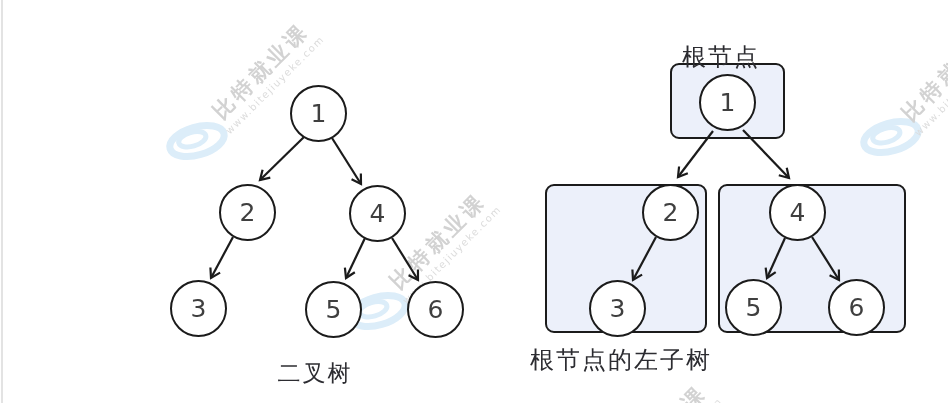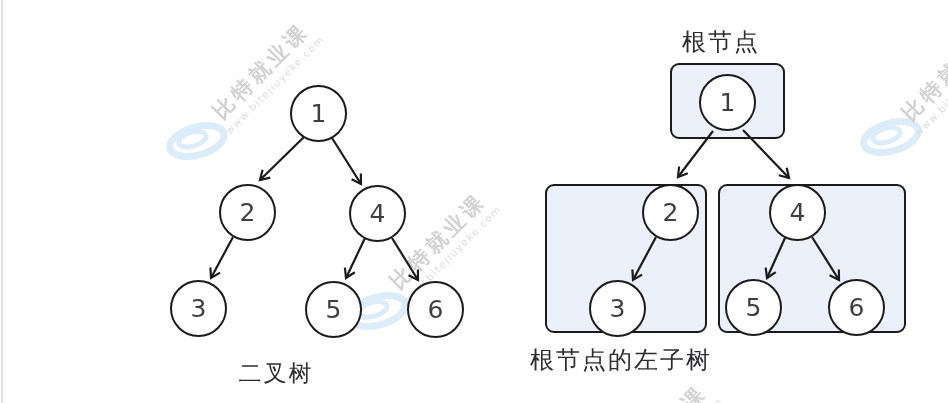--- a/index.html
+++ b/index.html
@@ -29,21 +29,21 @@
     background:#ffffff; border:2.6px solid #1b1b1b; border-radius:50%;
     display:flex; align-items:center; justify-content:center;
     font-size:25px; color:#3f3f3f; z-index:2;
   }
   .edges-layer { position:absolute; left:0; top:0; z-index:3; pointer-events:none; }
   .caption {
     position:absolute; z-index:2; text-align:center; color:#2c2c31;
     font-size:24px; letter-spacing:2px; white-space:nowrap;
     transform:translateX(-50%);
   }
-  .caption-small { font-size:23px; }
+  .caption-small { font-size:23px;margin-left:39px; }
 </style>
 </head>
 <body>
 
 <div class="canvas">
 
   <div class="page-left-border"></div>
 
   <svg class="wm-logo" style="left:197px; top:141px;" width="68" height="48" viewBox="0 0 68 48">
     <g transform="rotate(-16 34 24)" fill="none" stroke="#dcedf9">
@@ -96,21 +96,21 @@
     <span>3</span>
   </div>
   <div class="node" style="left:305px; top:281px;">
     <span>5</span>
   </div>
   <div class="node" style="left:407px; top:281px;">
     <span>6</span>
   </div>
   <div class="caption caption-small" style="left:276px; top:358px;">二叉树</div>
 
-  <div class="caption" style="left:721px; top:26px;">根节点</div>
+  <div class="caption" style="left:721px; top:41px;">根节点</div>
 
   <div class="subtree-box" style="left:670px; top:63px; width:115px; height:76px;"></div>
   <div class="subtree-box" style="left:545px; top:184px; width:162px; height:149px;"></div>
   <div class="subtree-box" style="left:718px; top:184px; width:188px; height:149px;"></div>
 
   <div class="node" style="left:699px; top:74px;">
     <span>1</span>
   </div>
   <div class="node" style="left:642px; top:184px;">
     <span>2</span>

